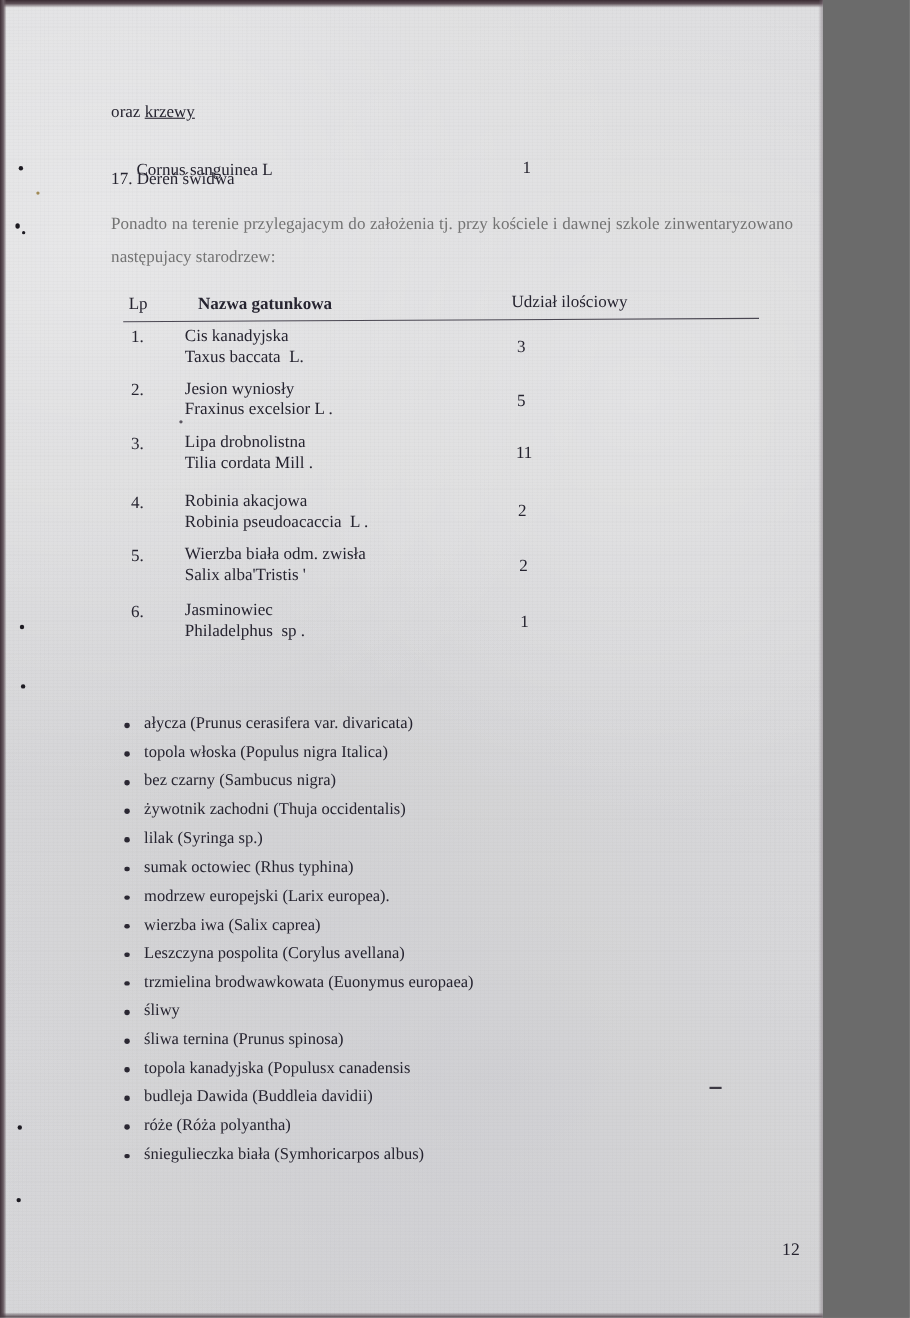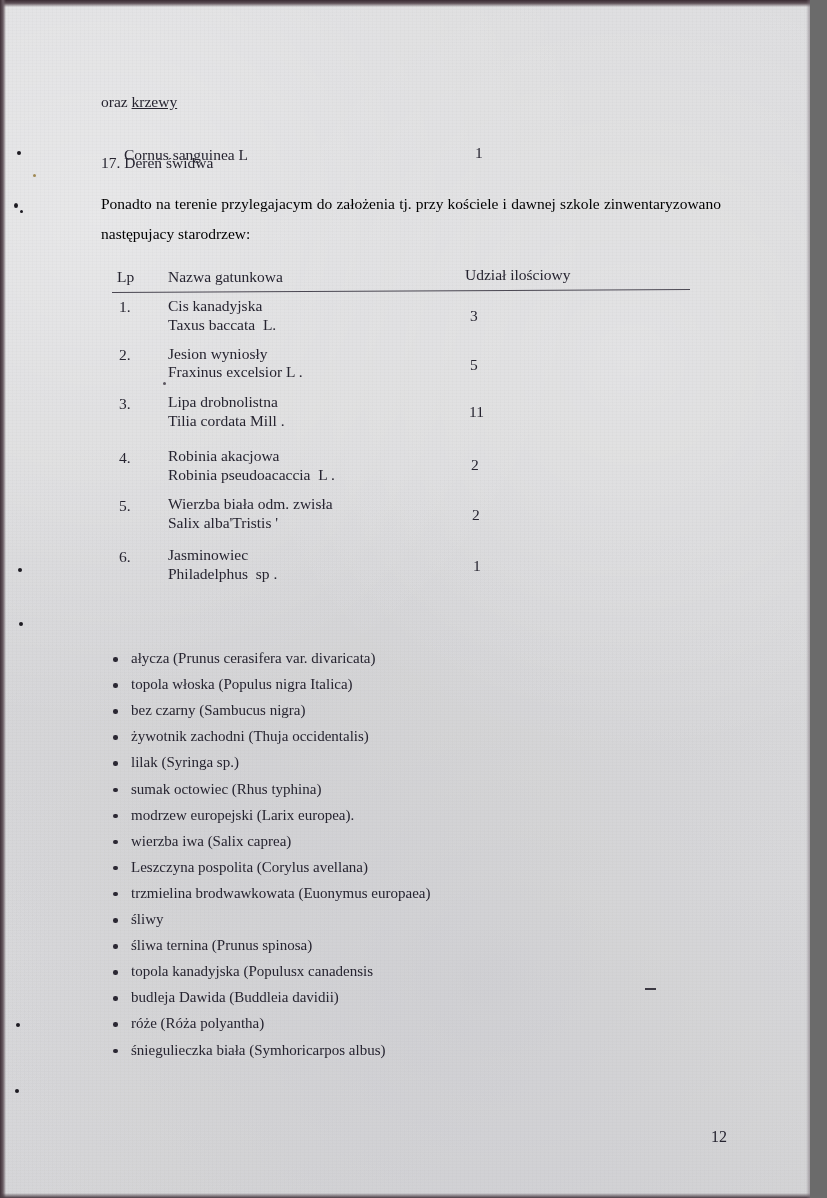--- a/index.html
+++ b/index.html
@@ -2,26 +2,27 @@
 <html><head>
 <meta charset="utf-8">
 <style>
   html, body {
     margin: 0;
     padding: 0;
     background: #6b6b6b;
   }
   .page {
     position: relative;
-    width: 810px;
+    width: 724px;
     height: 1198px;
     overflow: hidden;
     background: #ececed;
     font-family: "Liberation Serif", "DejaVu Serif", serif;
     color: #262430;
+    padding-left: 24px;
   }
   
   .grain {
     position: absolute;
     inset: 0;
     pointer-events: none;
     background:
       radial-gradient(circle at 12% 18%, rgba(255,255,255,0.75) 0%, rgba(255,255,255,0) 42%),
       radial-gradient(circle at 78% 30%, rgba(255,255,255,0.55) 0%, rgba(255,255,255,0) 38%),
       radial-gradient(circle at 60% 82%, rgba(208,208,212,0.35) 0%, rgba(255,255,255,0) 45%),
@@ -65,21 +66,21 @@
   .f155 { font-size: 15px; }
 
   .u { text-decoration: underline; }
 
   
   .para {
     position: absolute;
     font-size: 15.5px;
     text-align: justify;
     line-height: 30px;
-    color: #000000;
+    color: #737373;
   }
   .para .l1 { display: block; }
 
   .rule {
     position: absolute;
     height: 0;
     border-top: 1.4px solid #4a4752;
     transform-origin: left center;
   }
 
@@ -136,21 +137,21 @@
   <div class="txt f15" style="left:101px; top:120px;margin-top:35px;">17. Dereń świdwa</div>
   <div class="txt f15" style="left:124px; top:147px;">Cornus sanguinea L</div>
   <div class="txt f15" style="left:475px; top:145px;">1</div>
 
   <div class="para" style="left:101px; top:189px; width:620px;">
     <span class="l1" style="text-align:justify; text-align-last:justify;">Ponadto na terenie przylegajacym do założenia tj. przy kościele i dawnej szkole zinwentaryzowano</span>
     <span class="l1">następujacy starodrzew:</span>
   </div>
 
   <div class="txt f15" style="left:117px; top:269px;">Lp</div>
-  <div class="txt f15" style="left:168px; top:269px;">Nazwa gatunkowa</div>
+  <div class="txt f15" style="left:180px; top:269px;font-weight:bold;">Nazwa gatunkowa</div>
   <div class="txt f15" style="left:465px; top:267px;">Udział ilościowy</div>
 
   <div class="rule" style="left:112px; top:292px; width:578px; transform: rotate(-0.30deg);"></div>
 
   <div>
     <div class="txt f15" style="left:119px; top:299px;">1.</div>
     <div class="txt f15" style="left:168px; top:298px;">Cis kanadyjska</div>
     <div class="txt f15" style="left:168px; top:317px;">Taxus baccata  L.</div>
     <div class="txt f15" style="left:470px; top:308px;">3</div>
   </div>

